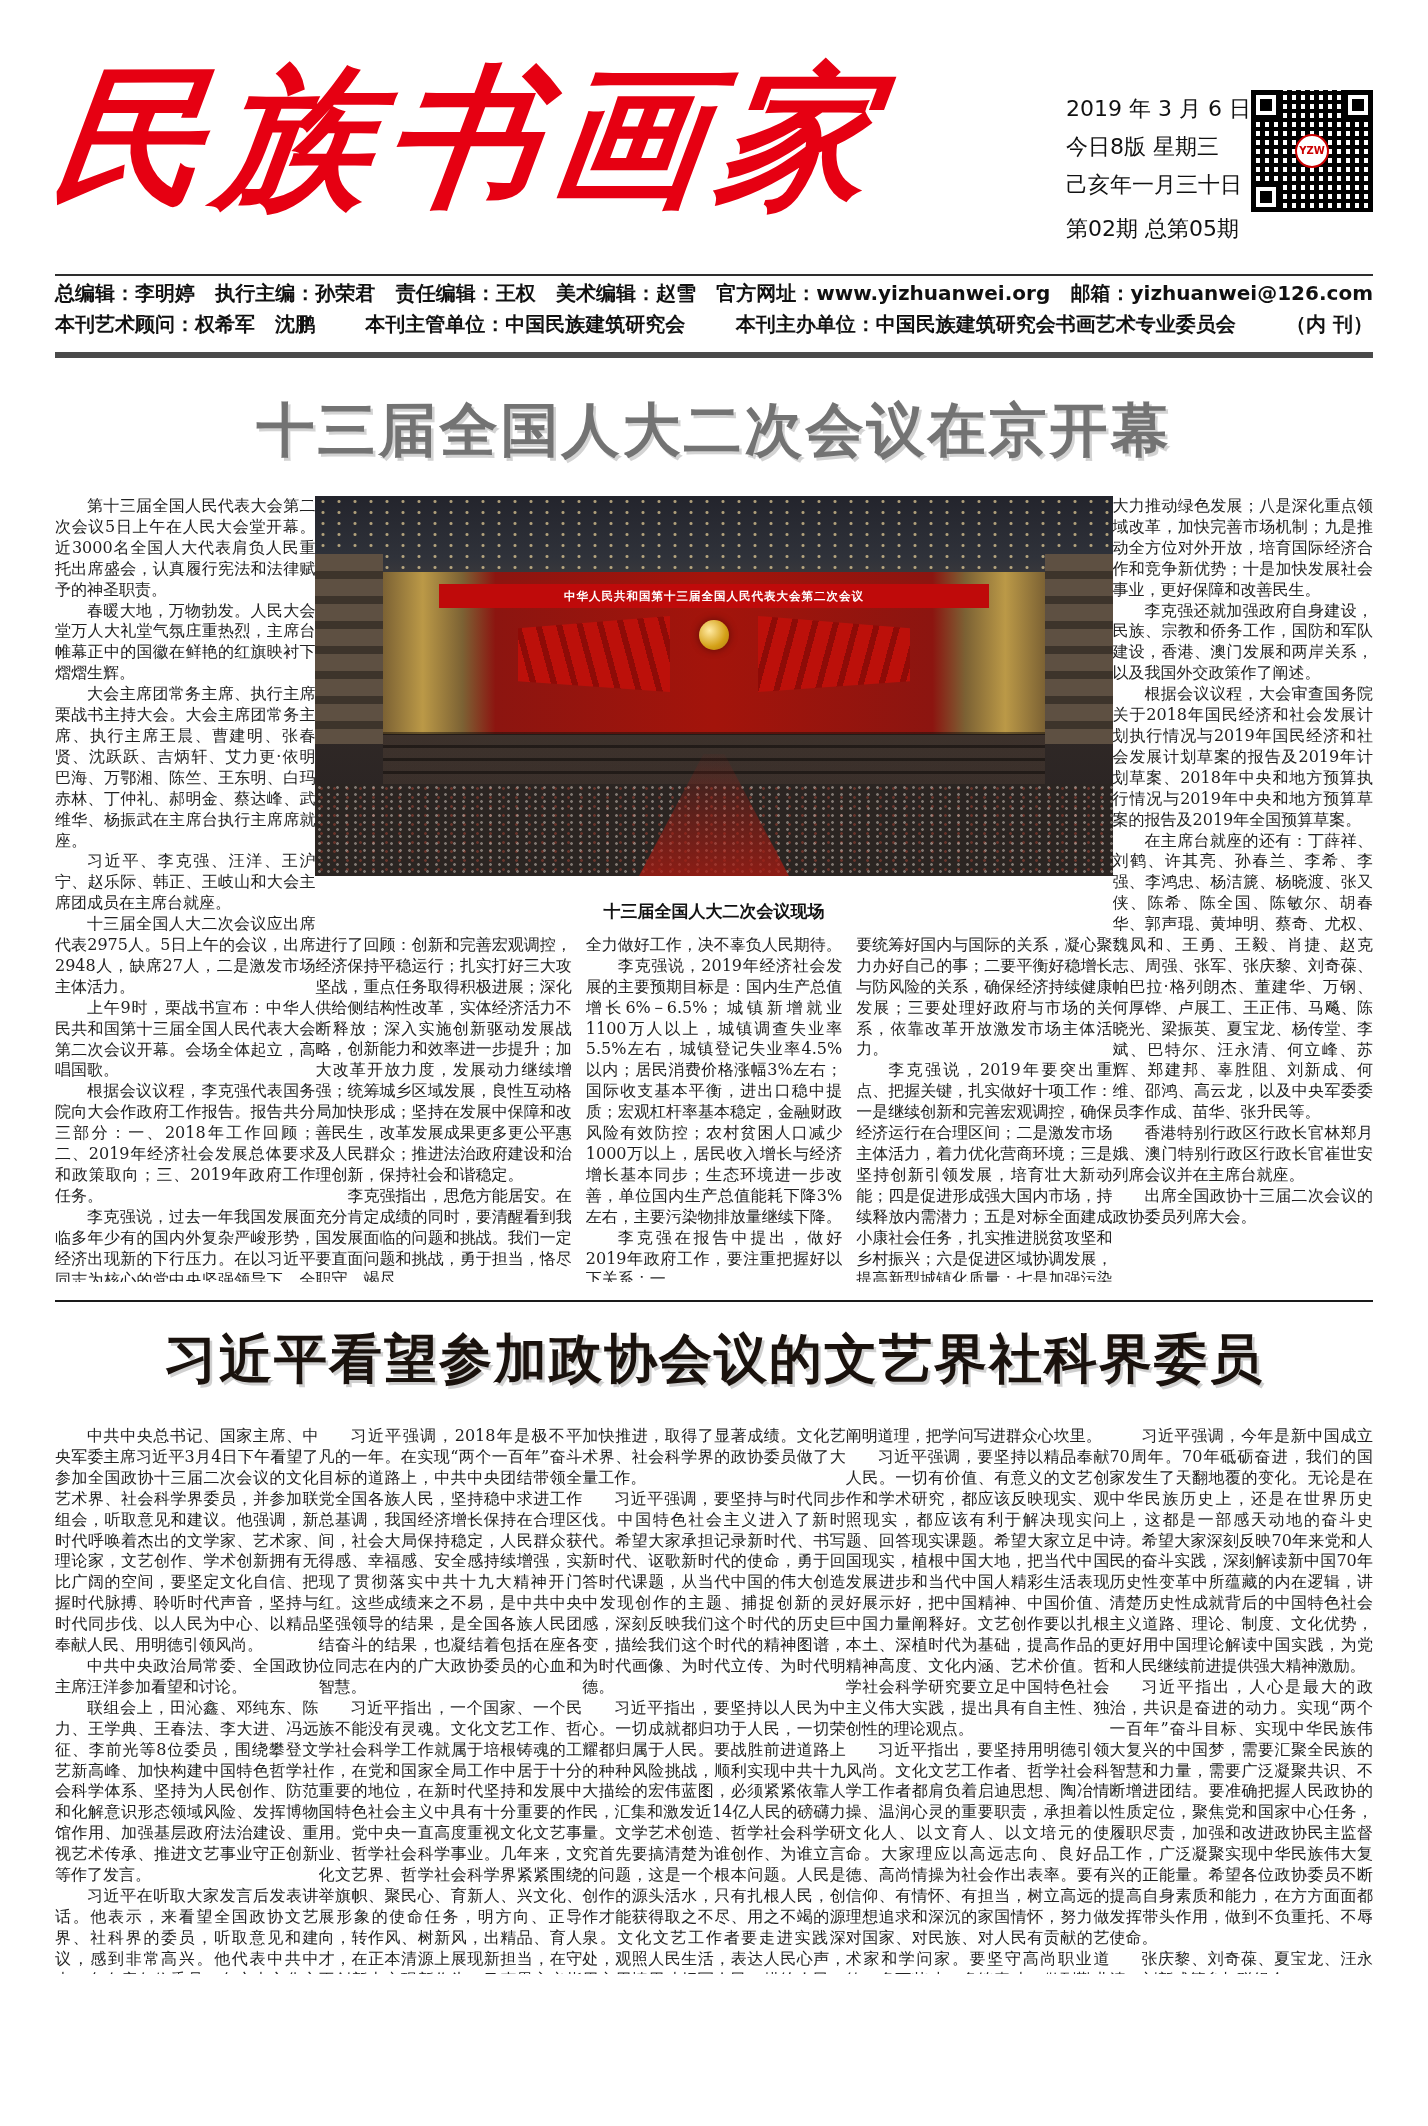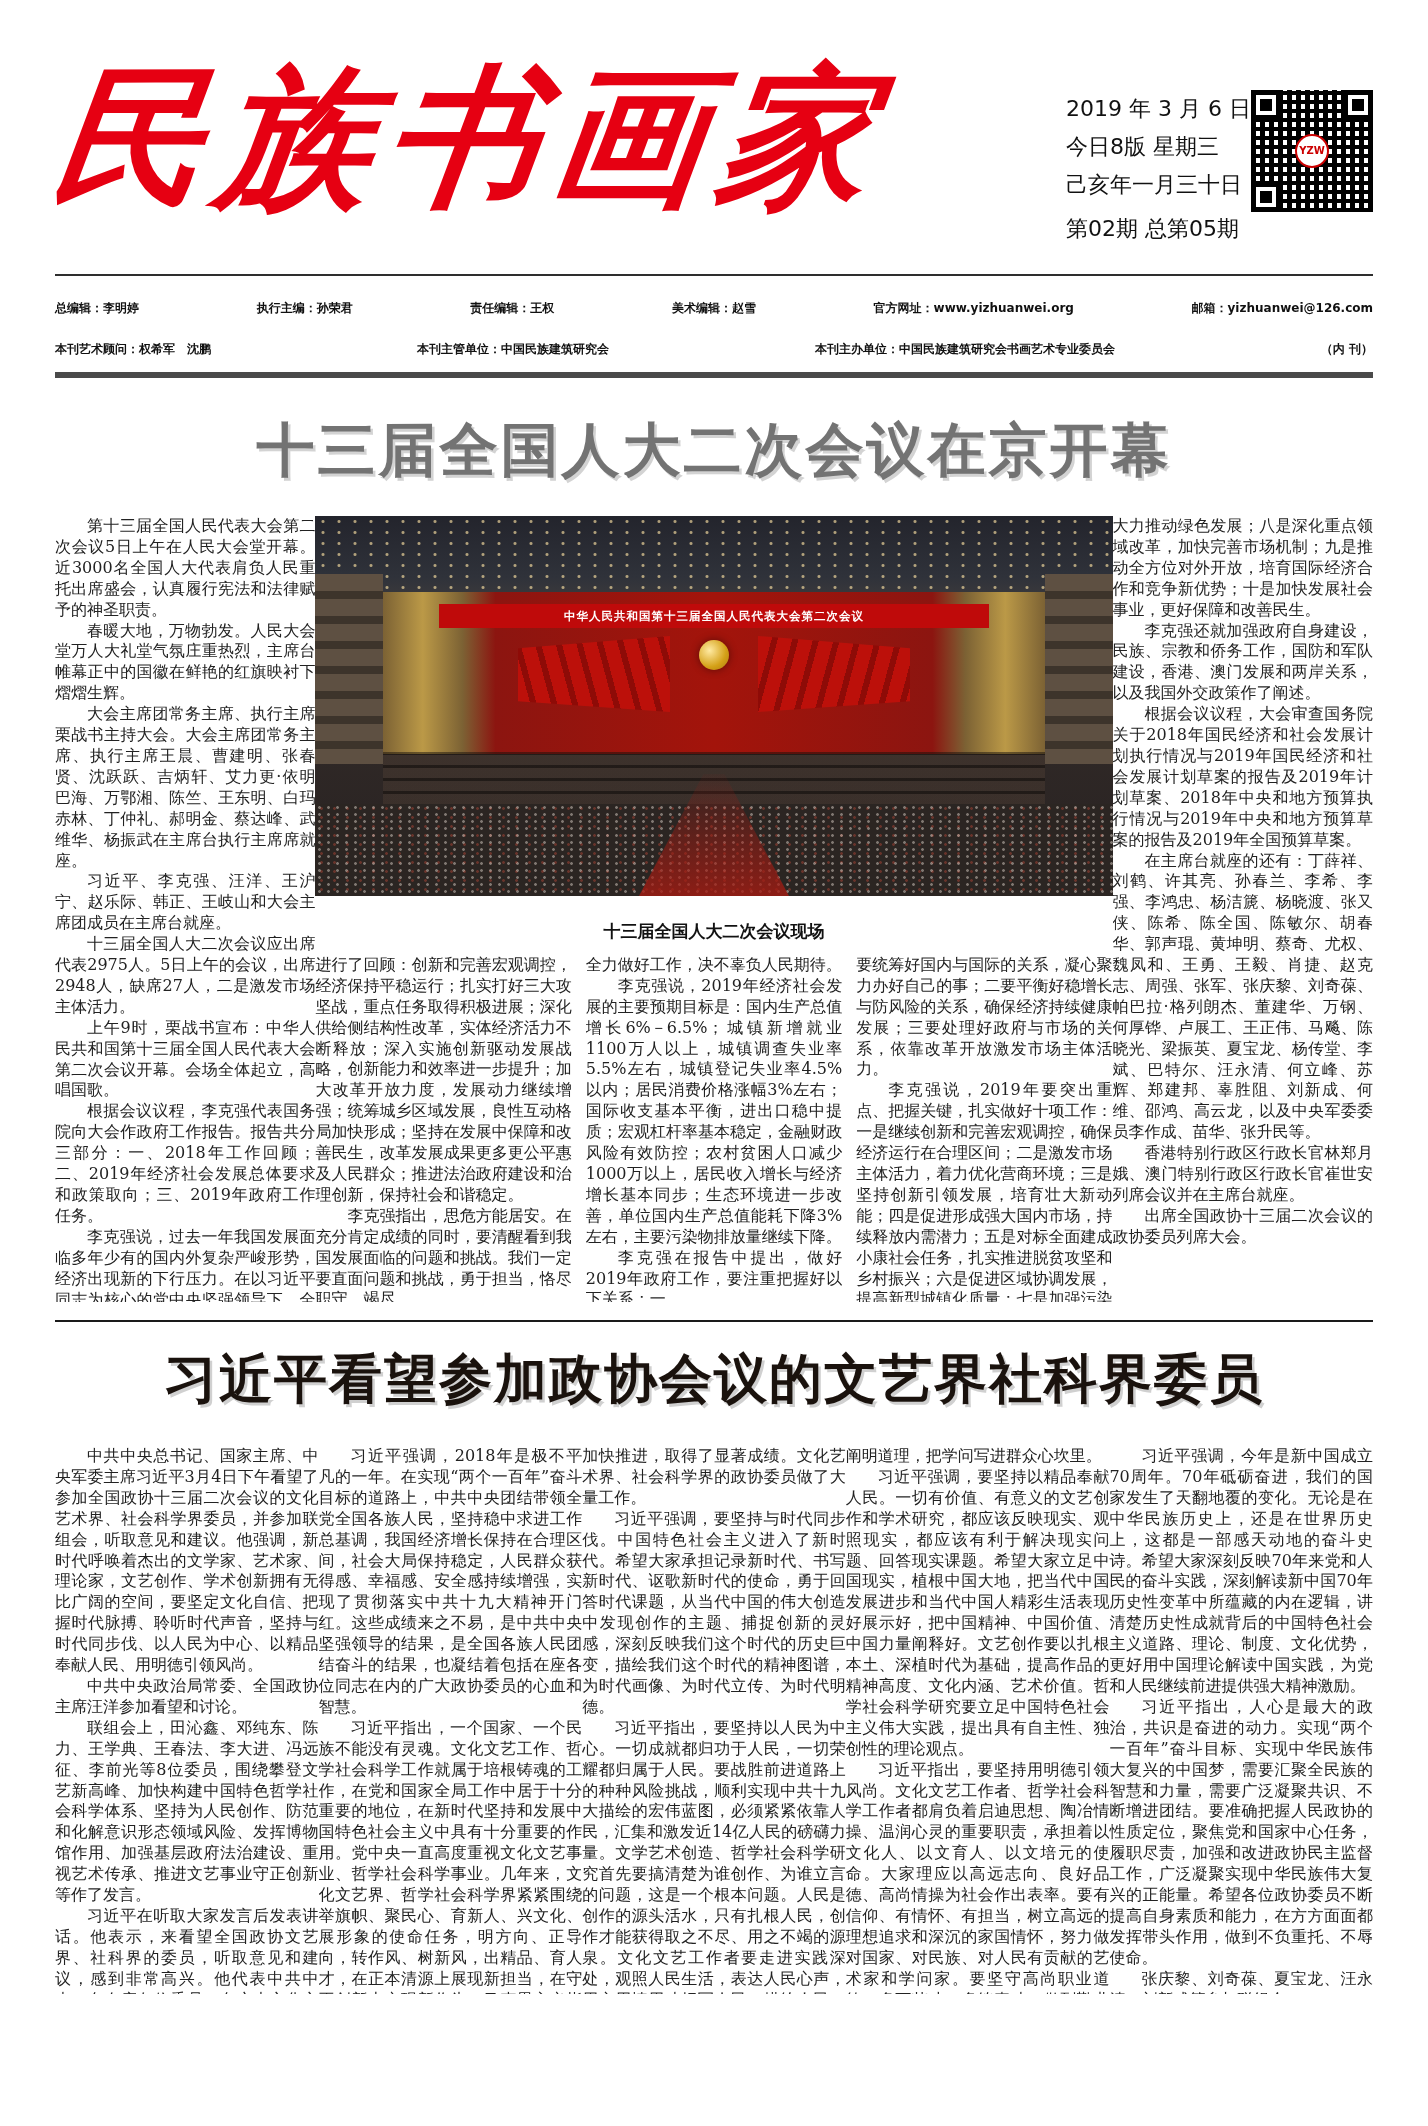--- a/index.html
+++ b/index.html
@@ -23,22 +23,22 @@
   .qr .finder { position:absolute; width:30px; height:30px; background:#fff; border:5px solid #000; }
   .qr .finder::after { content:""; position:absolute; inset:4px; background:#000; }
   .qr .f-tl { top:0; left:0; } .qr .f-tr { top:0; right:0; } .qr .f-bl { bottom:0; left:0; }
   .qr .logo { position:absolute; left:50%; top:50%; width:34px; height:34px; transform:translate(-50%,-50%);
               background:#fff; border:2px solid #c00; border-radius:50%; color:#c00;
               font:bold 10px/30px "DejaVu Sans","Liberation Sans",sans-serif; text-align:center; }
 
   
   .rule-thin { border-top:2px solid #2e2e2e; margin-top:2px; }
   .infoline { display:flex; justify-content:space-between; align-items:baseline;
-              font-family:"DejaVu Sans","Liberation Sans",sans-serif; font-size:12px;
-              font-weight:600; color:#111; margin-top:24px; white-space:nowrap; }
+              font-family:"DejaVu Sans","Liberation Sans",sans-serif; font-size:20px;
+              font-weight:600; color:#111; margin-top:4px; white-space:nowrap; }
   .rule-double { margin-top:14px; height:5px; border-top:4px solid #4a4a4a; border-bottom:2px solid #4a4a4a; }
 
   
   .headline1 { margin-top:34px; text-align:center; color:#737373; font-weight:bold; font-size:58px;
                letter-spacing:3px; text-shadow:2.5px 2.5px 0 rgba(140,140,140,.38); }
   .headline2 { margin-top:22px; text-align:center; color:#1a120d; font-weight:bold; font-size:53px;
                letter-spacing:2px; text-shadow:2.5px 2.5px 0 rgba(150,150,150,.45); }
 
   
   .art-body { display:flex; gap:0; overflow:hidden; text-align:justify; }

